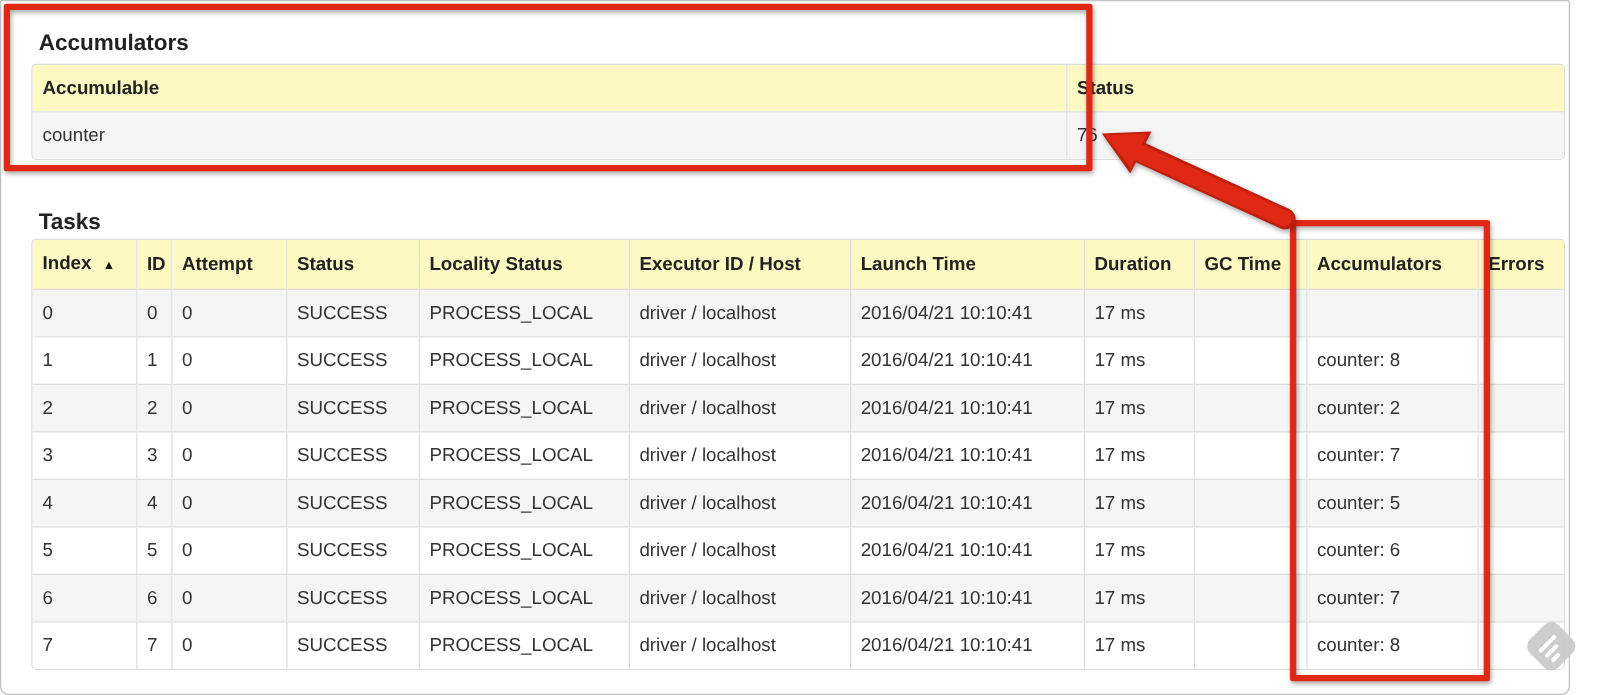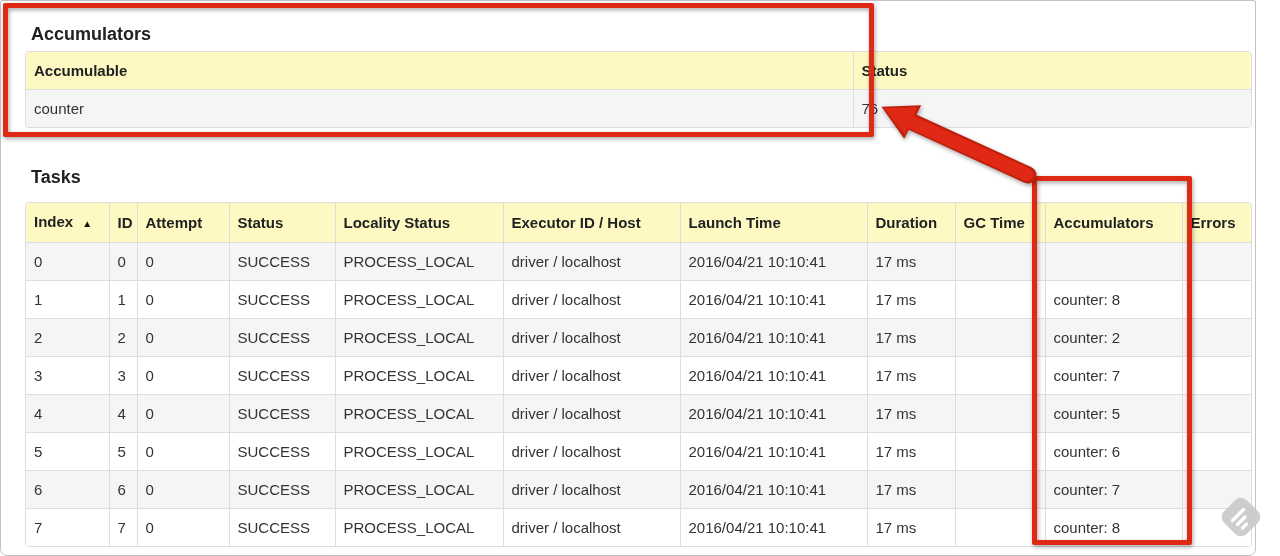--- a/index.html
+++ b/index.html
@@ -22,21 +22,21 @@
   }
   #acc-title{left:30px;top:6px;}
   #tasks-title{left:30px;top:149px;text-align:center;}
   .tbl-wrap{
     position:absolute;left:24px;width:1227px;
     box-sizing:border-box;
     border:1px solid #ddd;border-radius:4px;
     overflow:hidden;background:#fff;
   }
   #acc-table-wrap{top:50px;}
-  #tasks-table-wrap{top:190px;margin-top:11px;}
+  #tasks-table-wrap{top:190px;}
   table{border-collapse:collapse;width:100%;table-layout:fixed;}
   th,td{
     border-left:1px solid #ddd;border-top:1px solid #ddd;
     padding:8px;font-size:15px;line-height:21px;
     text-align:left;vertical-align:middle;
     white-space:nowrap;overflow:hidden;color:#333;
   }
   th{font-weight:bold;color:#222;}
   th:first-child,td:first-child{border-left:none;}
   thead th{border-top:none;background:#fef9c3;}

